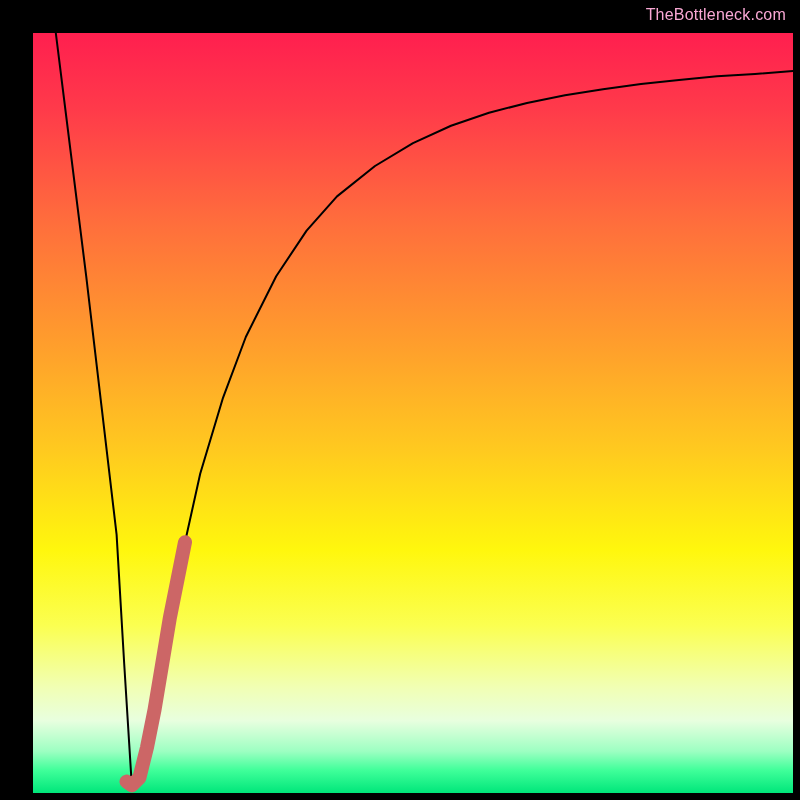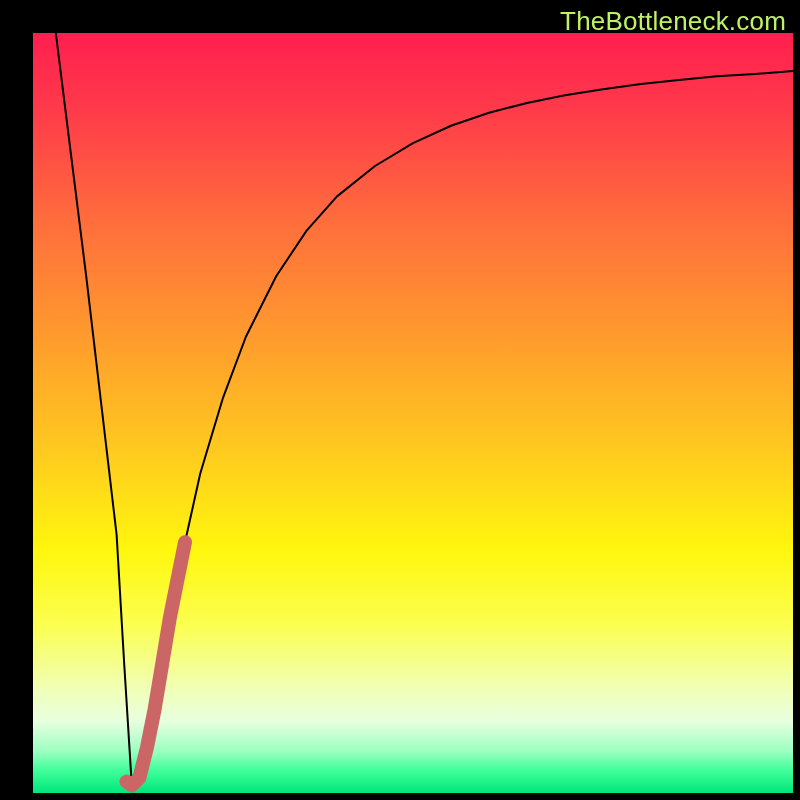--- a/index.html
+++ b/index.html
@@ -16,22 +16,22 @@
     top: 0;
     left: 0;
     width: 800px;
     height: 800px;
     background: #000;
   }
   .watermark {
     position: absolute;
     top: 6px;
     right: 14px;
-    color: #bef264;
-    font-size: 26px;
+    color: #f9a8d4;
+    font-size: 16px;
     font-weight: 400;
     letter-spacing: 0.2px;
     user-select: none;
   }
   svg.plot {
     position: absolute;
     top: 33px;
     left: 33px;
     width: 760px;
     height: 760px;

